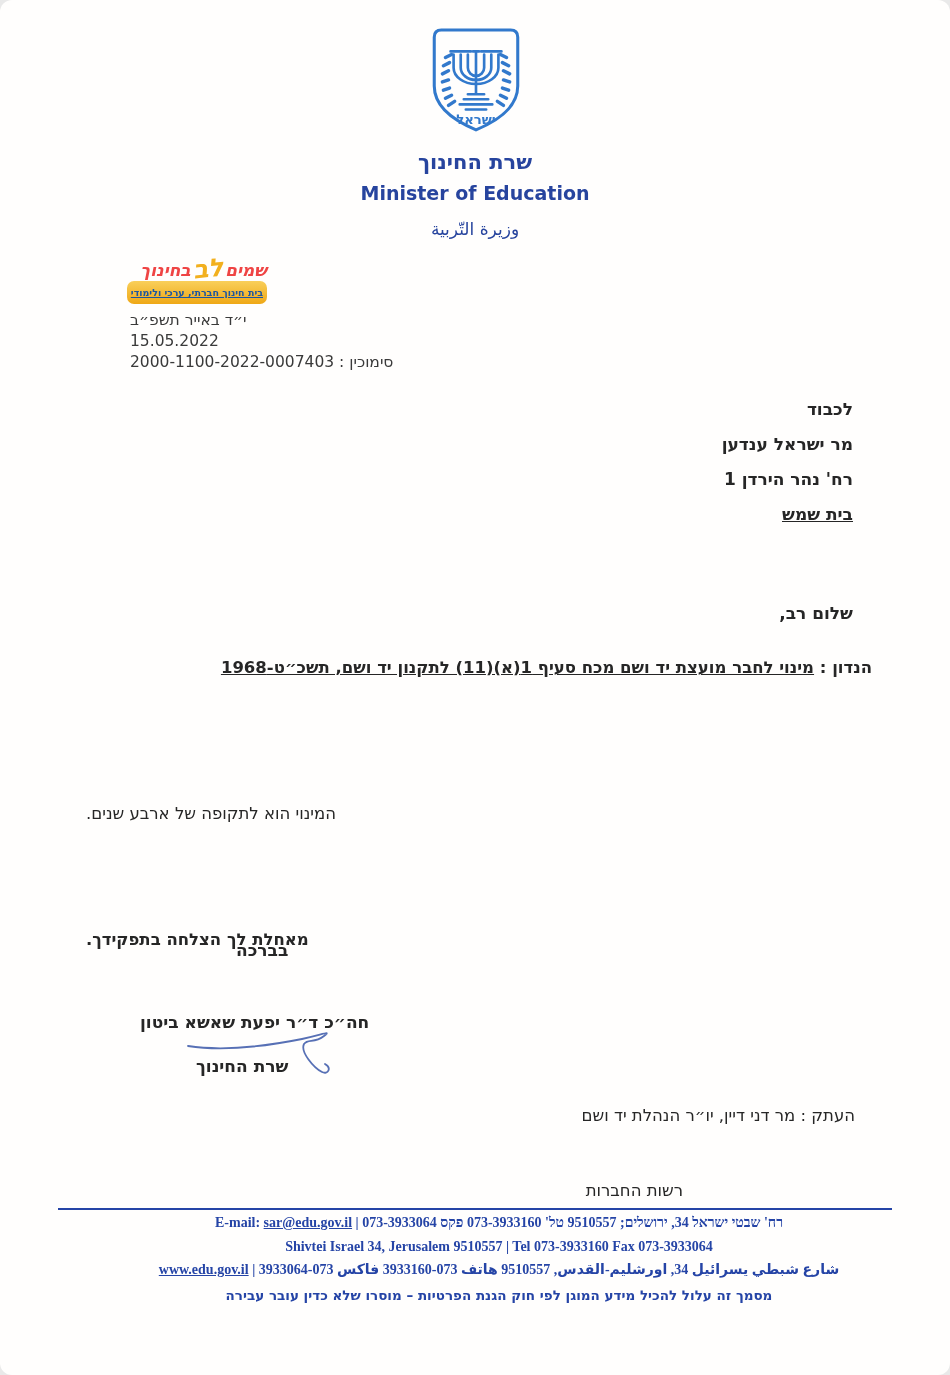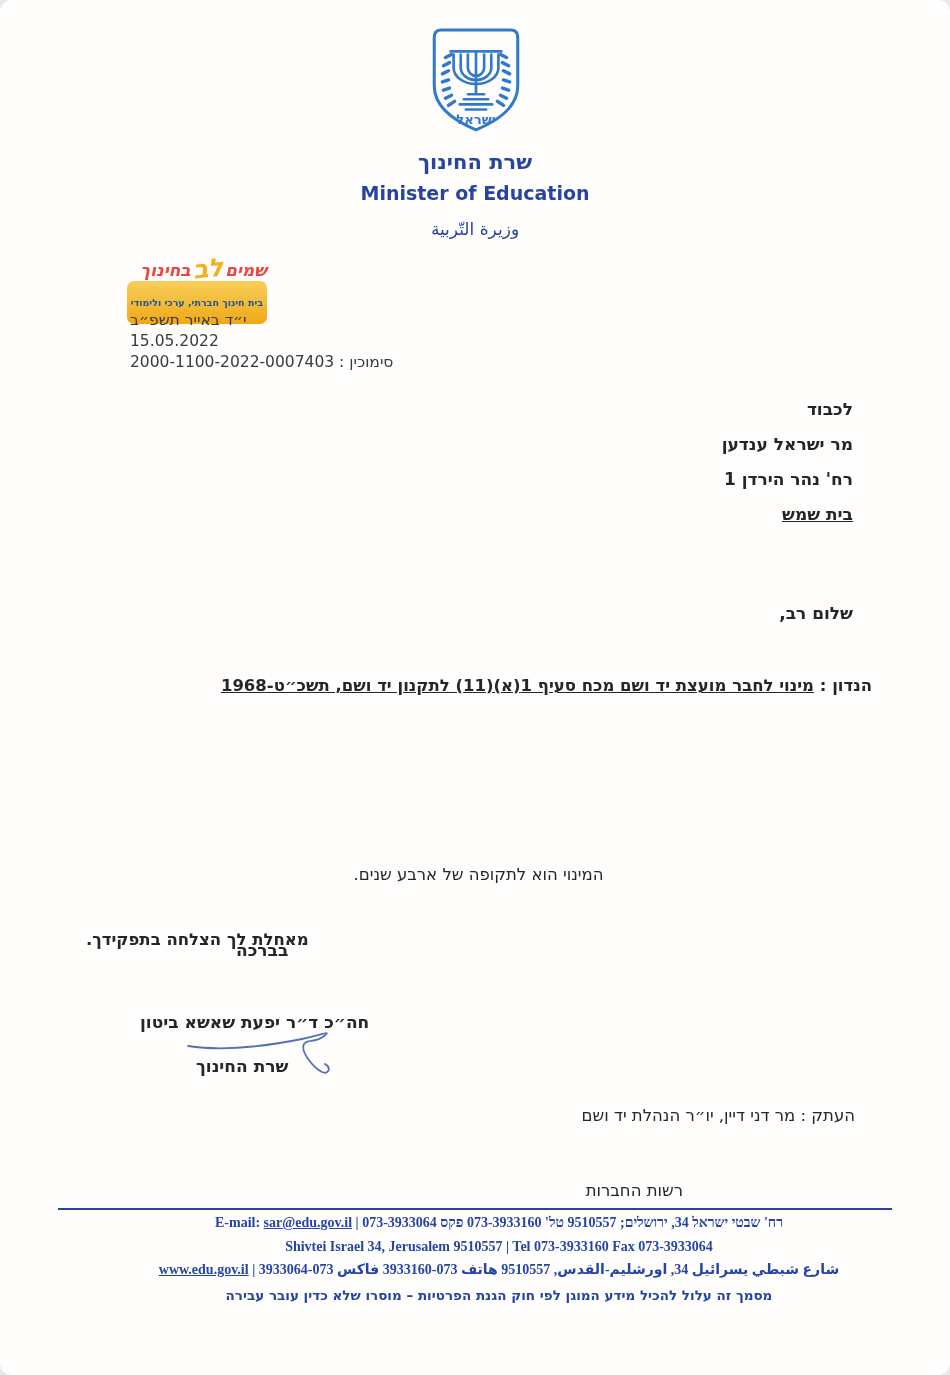--- a/index.html
+++ b/index.html
@@ -16,34 +16,34 @@
   .emblem{position:absolute;left:428px;top:27px;width:96px;height:112px;}
   .title-he{top:150px;font-size:21px;font-weight:bold;color:#27449e;}
   .title-en{top:182px;font-size:19px;font-weight:bold;color:#27449e;}
   .title-ar{top:204px;font-size:17px;font-weight:normal;color:#27449e;margin-top:15px;}
   
   .logo{left:127px;top:251px;width:140px;}
   .logo-row{direction:rtl;display:flex;align-items:flex-end;justify-content:flex-start;gap:2px;height:28px;}
   .logo-word{color:#ef4444;font-weight:bold;font-style:italic;font-size:17px;line-height:1;}
   .logo-mark{color:#f2b01e;font-weight:bold;font-style:italic;font-size:25px;line-height:.8;transform:rotate(-6deg);}
   .logo-tag{margin-top:2px;background:linear-gradient(#f9cf5a,#efa816);border-radius:7px;
-    color:#1c56a0;font-weight:bold;font-size:9.5px;text-align:right;padding:16px 4px;direction:rtl;white-space:nowrap;}
+    color:#1c56a0;font-weight:bold;font-size:9.5px;text-align:right;padding:6px 4px;direction:rtl;white-space:nowrap;text-decoration:underline;}
   
   .meta{left:130px;top:310px;direction:rtl;text-align:left;font-size:15.5px;color:#3a3a3a;line-height:21px;width:300px;}
   
   .addr{right:97px;top:399px;direction:rtl;text-align:right;font-size:17px;font-weight:bold;}
   .addr>div{margin-bottom:15px;}
   .u{text-decoration:underline;}
   .greeting{right:97px;top:603px;direction:rtl;font-size:17px;font-weight:bold;}
   
-  .subject{right:78px;top:676px;direction:rtl;text-align:right;font-size:16.5px;font-weight:bold;white-space:nowrap;}
+  .subject{right:78px;top:658px;direction:rtl;text-align:right;font-size:16.5px;font-weight:bold;white-space:nowrap;}
   
   .body-p{left:86px;right:79px;direction:rtl;text-align:justify;font-size:16.5px;line-height:28px;}
   .p1{top:742px;}
-  .p2{top:861px;text-align:center;}
+  .p2{top:800px;text-align:left;}
   .p3{top:926px;text-align:left;font-weight:bold;}
   .closing{left:236px;top:940px;font-size:17px;font-weight:bold;direction:rtl;}
   
   .sig-name{left:140px;top:1012px;font-size:17px;font-weight:bold;direction:rtl;white-space:nowrap;}
   .sig-title{left:196px;top:1056px;font-size:17px;font-weight:bold;direction:rtl;}
   .scribble{position:absolute;left:182px;top:1028px;width:175px;height:58px;}
   
   .copy{direction:rtl;font-size:16.5px;white-space:nowrap;}
   .copy1{right:95px;top:1106px;}
   .copy2{right:141px;top:1143px;}

